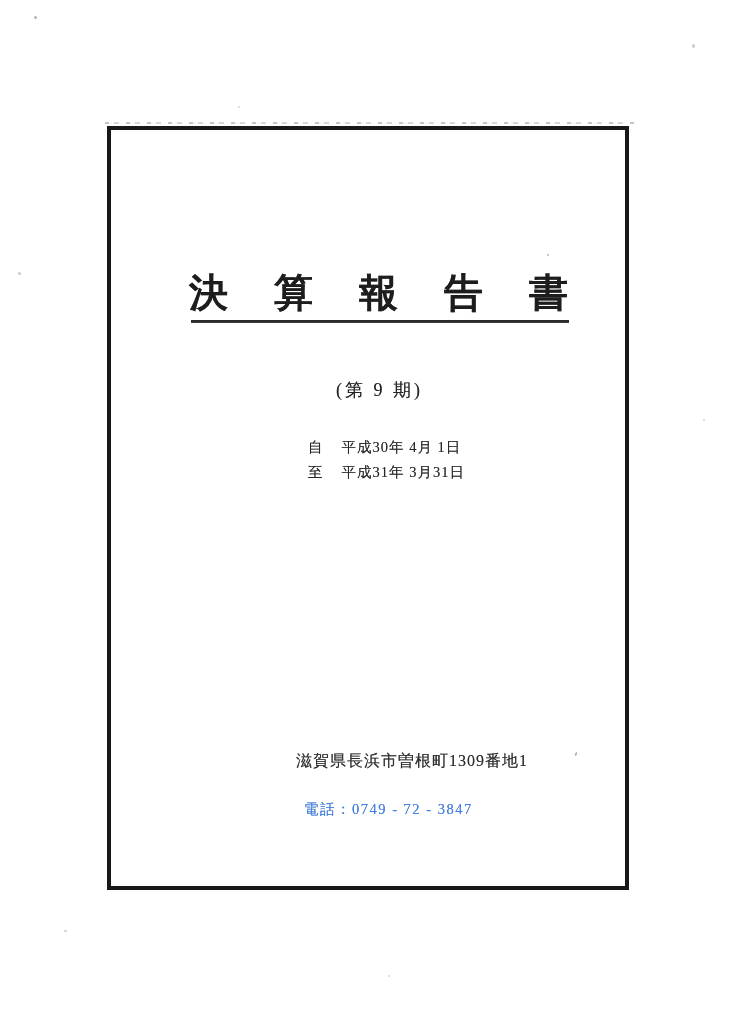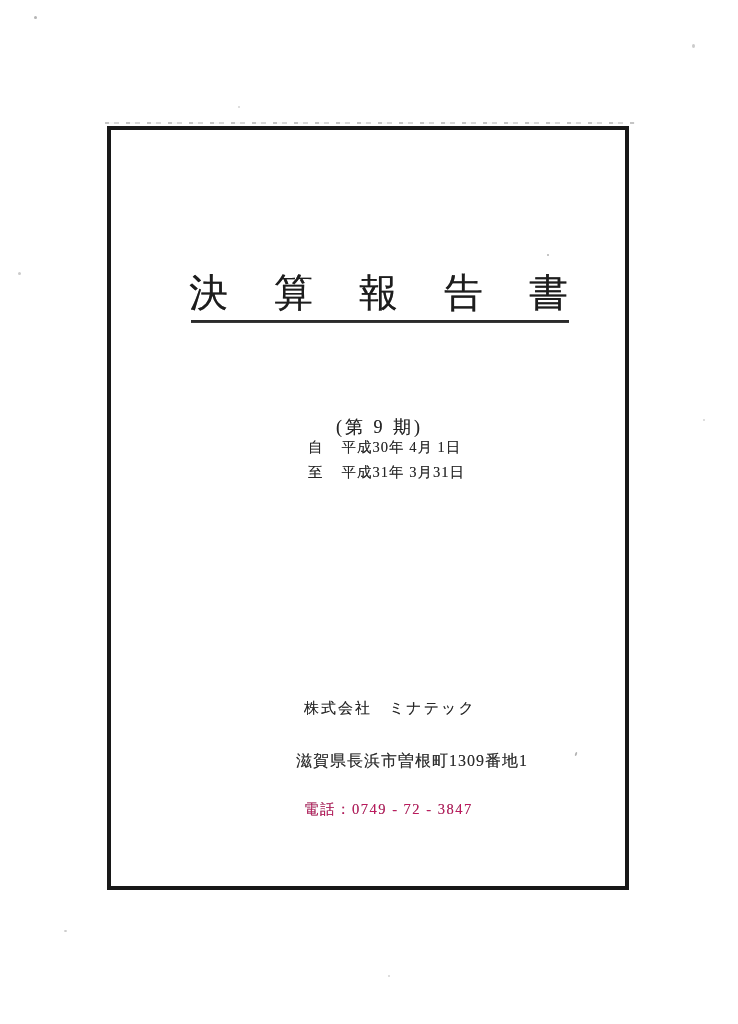--- a/index.html
+++ b/index.html
@@ -43,21 +43,21 @@
     opacity: .55;
   }
 
   
   .report-title {
     position: absolute;
     left: 189px;
     top: 272px;
     font-family: "Liberation Sans", "DejaVu Sans", sans-serif;
     font-size: 39px;
-    font-weight: 400;
+    font-weight: 700;
     color: #1d1d1d;
     letter-spacing: 46px;
     line-height: 1.1;
     white-space: nowrap;
     text-shadow: 0 0 0.6px rgba(30,30,30,0.65);
   }
 
   .title-underline {
     position: absolute;
     left: 191px;
@@ -71,21 +71,20 @@
   
   .fiscal-period {
     position: absolute;
     left: 336px;
     top: 378px;
     font-size: 18px;
     color: #242424;
     letter-spacing: 3px;
     white-space: nowrap;
     text-shadow: 0 0 0.5px rgba(40,40,40,0.5);
-    margin-top: 37px;
   }
 
   
   .period-row {
     position: absolute;
     left: 308px;
     display: flex;
     align-items: baseline;
     font-size: 14.5px;
     color: #262626;
@@ -116,21 +115,21 @@
     color: #2e2e2e;
     letter-spacing: 1px;
     white-space: nowrap;
     text-shadow: 0 0 0.5px rgba(50,50,50,0.6);
   }
   .company-phone {
     position: absolute;
     left: 304px;
     top: 800px;
     font-size: 14.5px;
-    color: #be185d;
+    color: #3b82f6;
     letter-spacing: 1.5px;
     white-space: nowrap;
     text-shadow: 0 0 0.4px rgba(40,40,40,0.5);
   }
 
   
   .speck {
     position: absolute;
     background: #6a6a6a;
     border-radius: 50%;
@@ -162,21 +161,20 @@
   <div class="period-row" id="period-from">
     <span class="p-label">自</span>
     <span class="p-date">平成30年 4月 1日</span>
   </div>
 
   <div class="period-row" id="period-to">
     <span class="p-label">至</span>
     <span class="p-date">平成31年 3月31日</span>
   </div>
 
-  <div class="company-name">株式会社　ミナテック</div>
 
   <div class="company-address">滋賀県長浜市曽根町1309番地1</div>
 
   <div class="company-phone">電話：0749 - 72 - 3847</div>
 
   <div class="speck s1"></div>
   <div class="speck s2"></div>
   <div class="speck s3"></div>
   <div class="speck s4"></div>
   <div class="speck s5"></div>

